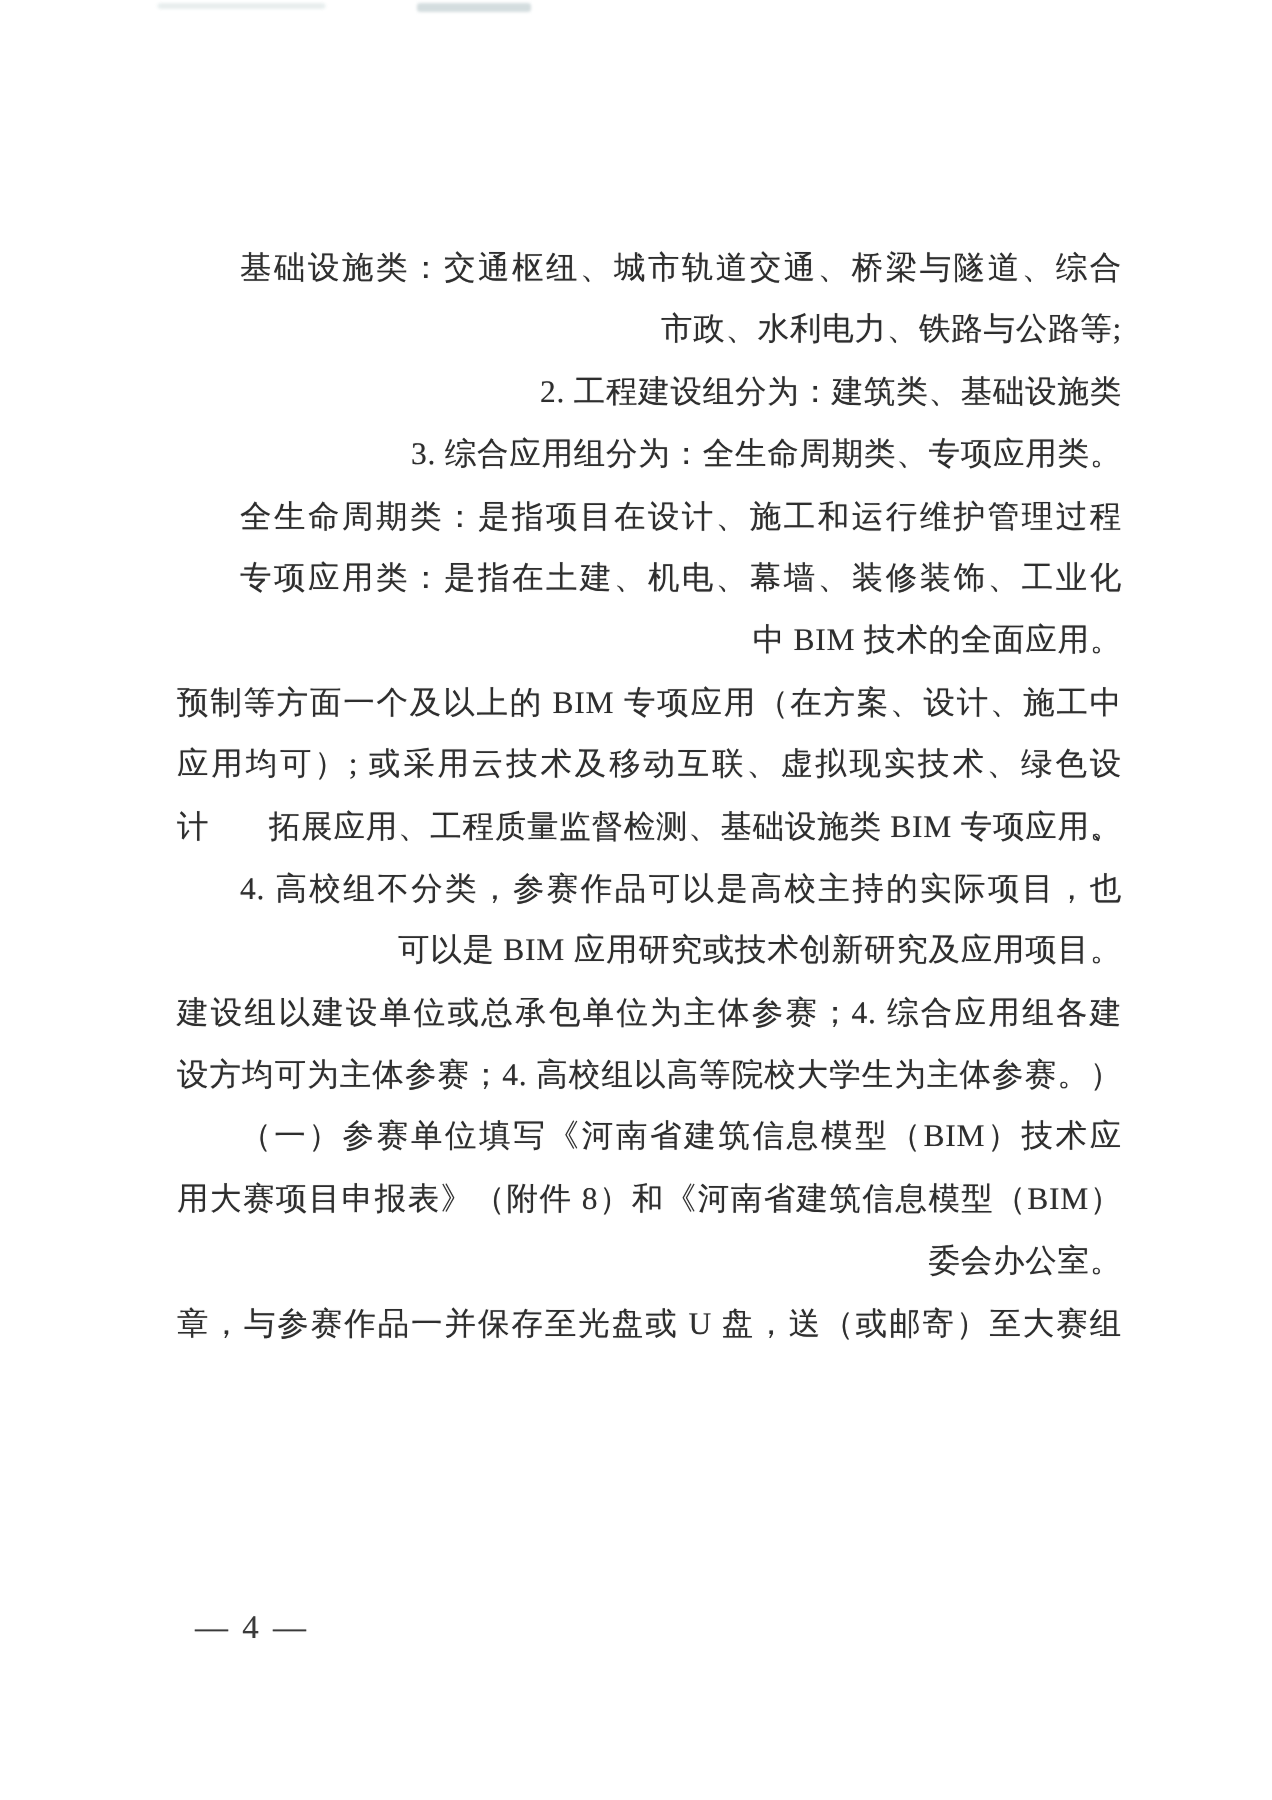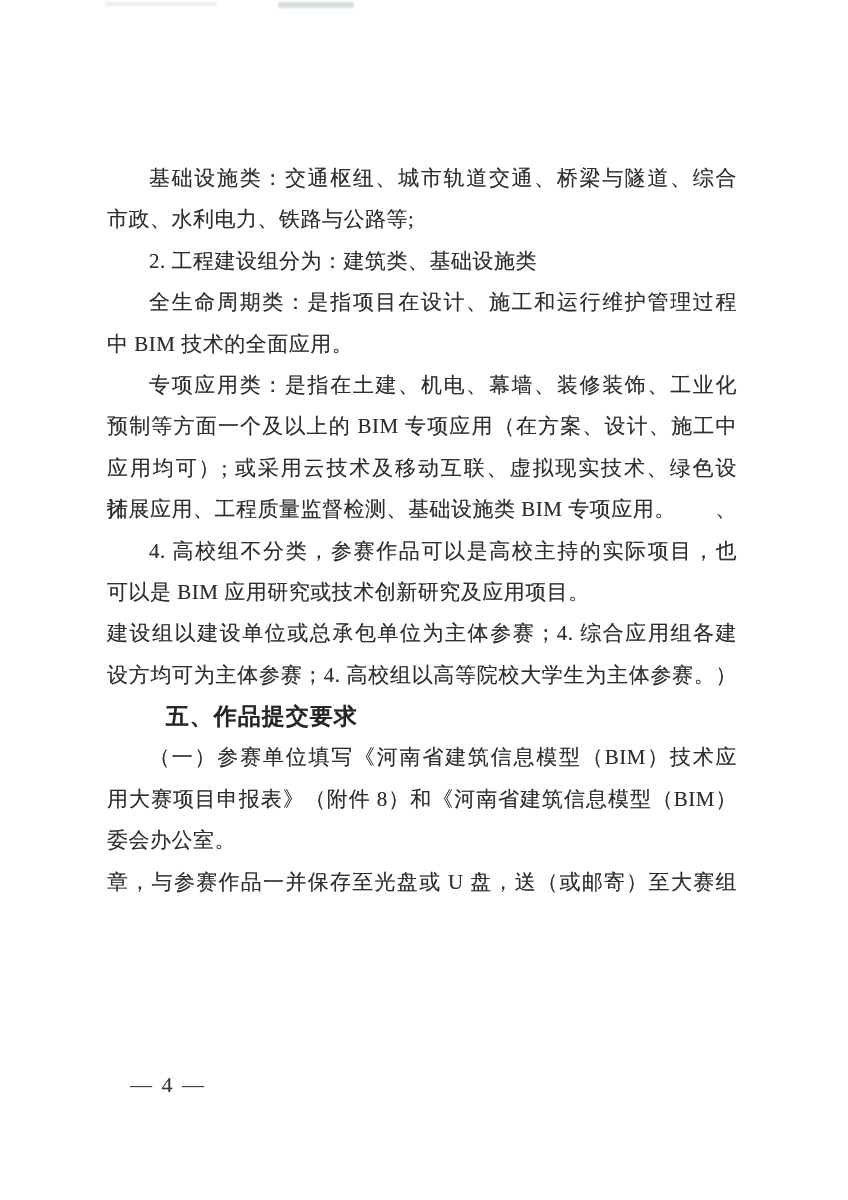--- a/index.html
+++ b/index.html
@@ -24,32 +24,33 @@
   .artifact-left {
     left: 105px; top: 2px; width: 112px; height: 4px;
     background: rgba(188, 205, 206, 0.35);
   }
   .artifact-right {
     left: 278px; top: 2px; width: 76px; height: 6px;
     background: rgba(148, 170, 176, 0.40);
   }
   .text-block {
     position: absolute;
-    left: 107px;
+    left: 118px;
     top: 158px;
     width: 630px;
   }
   .line {
     display: block;
     height: 41.4px;
     line-height: 41.4px;
     font-size: 21px;
     letter-spacing: 0.5px;
     white-space: normal;
     text-shadow: 0 0 0.5px rgba(40, 40, 40, 0.45);
+    text-align: right;
   }
   .line.fill {
     text-align: justify;
     text-align-last: justify;
     text-justify: inter-character;
   }
   .line.indent {
     text-indent: 2em;
   }
   .line.heading {
@@ -75,31 +76,31 @@
 
 <div>
 
   <div class="scan-artifact artifact-left"></div>
   <div class="scan-artifact artifact-right"></div>
 
   <div class="text-block">
     <div class="line fill indent">基础设施类：交通枢纽、城市轨道交通、桥梁与隧道、综合</div>
     <div class="line">市政、水利电力、铁路与公路等;</div>
     <div class="line indent">2. 工程建设组分为：建筑类、基础设施类</div>
+    <div class="line indent">3. 综合应用组分为：全生命周期类、专项应用类。</div>
     <div class="line fill indent">全生命周期类：是指项目在设计、施工和运行维护管理过程</div>
+    <div class="line fill indent">专项应用类：是指在土建、机电、幕墙、装修装饰、工业化</div>
     <div class="line">中 BIM 技术的全面应用。</div>
-    <div class="line fill indent">专项应用类：是指在土建、机电、幕墙、装修装饰、工业化</div>
     <div class="line fill">预制等方面一个及以上的 BIM 专项应用（在方案、设计、施工中</div>
     <div class="line fill">应用均可）; 或采用云技术及移动互联、虚拟现实技术、绿色设计、</div>
     <div class="line">拓展应用、工程质量监督检测、基础设施类 BIM 专项应用。</div>
     <div class="line fill indent">4. 高校组不分类，参赛作品可以是高校主持的实际项目，也</div>
     <div class="line">可以是 BIM 应用研究或技术创新研究及应用项目。</div>
     <div class="line fill">建设组以建设单位或总承包单位为主体参赛；4. 综合应用组各建</div>
     <div class="line fill">设方均可为主体参赛；4. 高校组以高等院校大学生为主体参赛。）</div>
-    <div class="line heading">五、作品提交要求</div>
     <div class="line fill indent">（一）参赛单位填写《河南省建筑信息模型（BIM）技术应</div>
     <div class="line fill">用大赛项目申报表》（附件 8）和《河南省建筑信息模型（BIM）</div>
     <div class="line">委会办公室。</div>
     <div class="line fill">章，与参赛作品一并保存至光盘或 U 盘，送（或邮寄）至大赛组</div>
   </div>
 
   <div class="page-number">— 4 —</div>
 
 </div>
 

